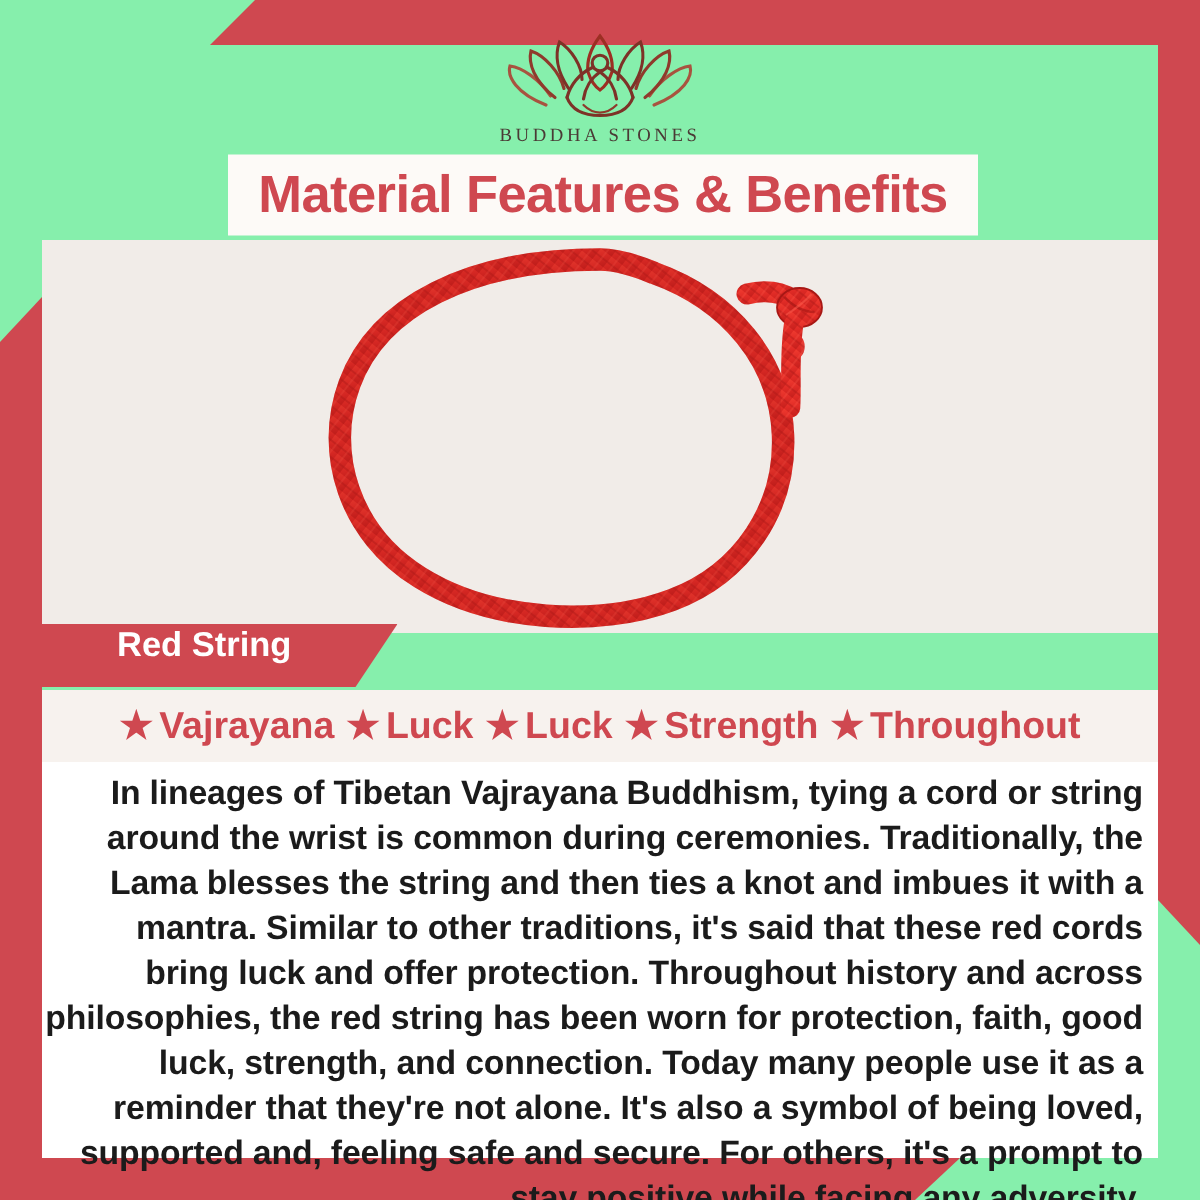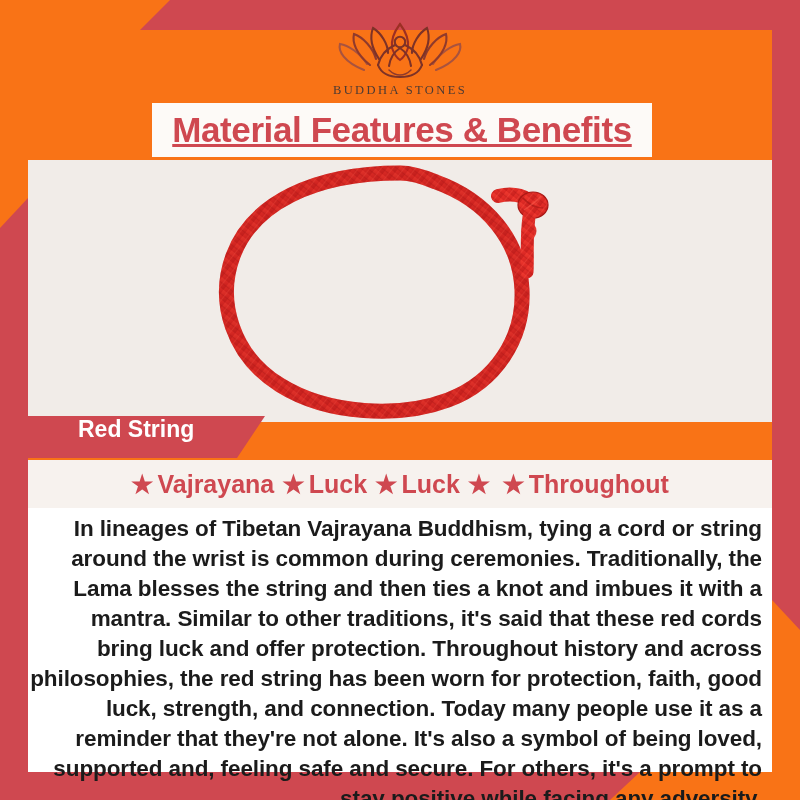--- a/index.html
+++ b/index.html
@@ -5,21 +5,21 @@
   html,body{margin:0;padding:0;}
   body{
     width:800px;height:800px;
     background:#f7f2ee;
     font-family:"Liberation Sans", sans-serif;
     overflow:hidden;
   }
   #page{
     position:relative;
     width:800px;height:800px;
-    background:#f97316;
+    background:#86efac;
     overflow:hidden;
   }
 
   
   .band{position:absolute;background:#cf4850;}
   .band-top{
     top:0;left:140px;width:660px;height:30px;
     clip-path:polygon(30px 0, 100% 0, 100% 100%, 0 100%);
   }
   .band-right{
@@ -51,21 +51,20 @@
   
   .title-band{
     position:absolute;top:103px;left:152px;width:500px;height:54px;
     background:#fdfaf7;
     display:flex;align-items:center;justify-content:center;
   }
   .title-text{
     font-size:35px;font-weight:bold;color:#cf4850;
     letter-spacing:-0.4px;white-space:nowrap;
     font-family:"Liberation Sans", sans-serif;
-    text-decoration:underline;
   }
 
   
   .hero{
     position:absolute;top:160px;left:28px;width:744px;height:262px;
     background:#f1ece8;overflow:hidden;
   }
   .hero svg{position:absolute;top:0;left:0;}
 
   
@@ -201,20 +200,21 @@
     <span class="benefit">
       <span class="star">★</span>
       <span>Luck</span>
     </span>
     <span class="benefit">
       <span class="star">★</span>
       <span>Luck</span>
     </span>
     <span class="benefit">
       <span class="star">★</span>
+      <span>Strength</span>
     </span>
     <span class="benefit">
       <span class="star">★</span>
       <span>Throughout</span>
     </span>
   </div>
 
   <div class="body-box">
     <p class="body-text">In lineages of Tibetan Vajrayana Buddhism, tying a cord or string around the wrist is common during ceremonies. Traditionally, the Lama blesses the string and then ties a knot and imbues it with a mantra. Similar to other traditions, it's said that these red cords bring luck and offer protection. Throughout history and across philosophies, the red string has been worn for protection, faith, good luck, strength, and connection. Today many people use it as a reminder that they're not alone. It's also a symbol of being loved, supported and, feeling safe and secure. For others, it's a prompt to stay positive while facing any adversity.</p>
   </div>

